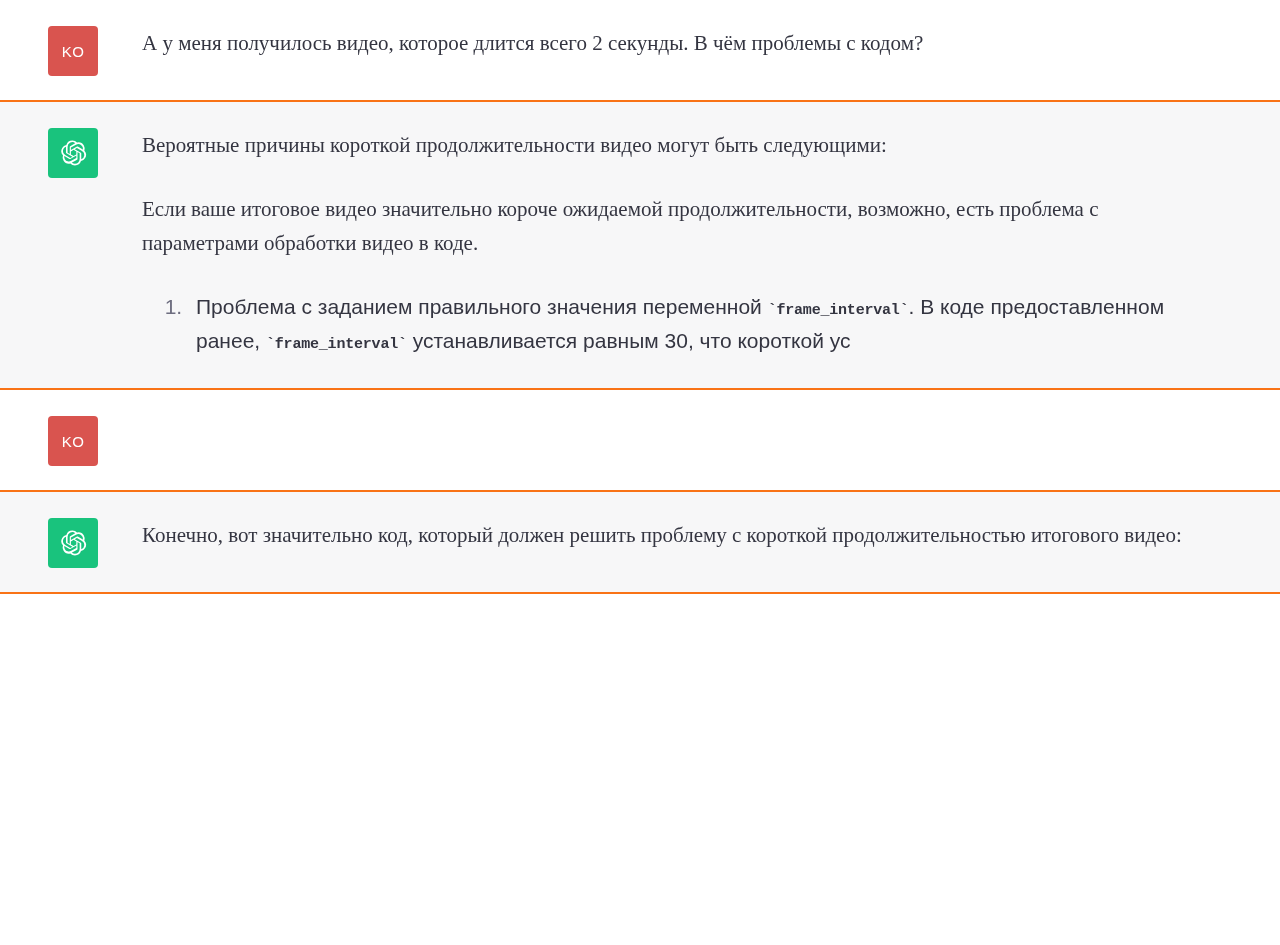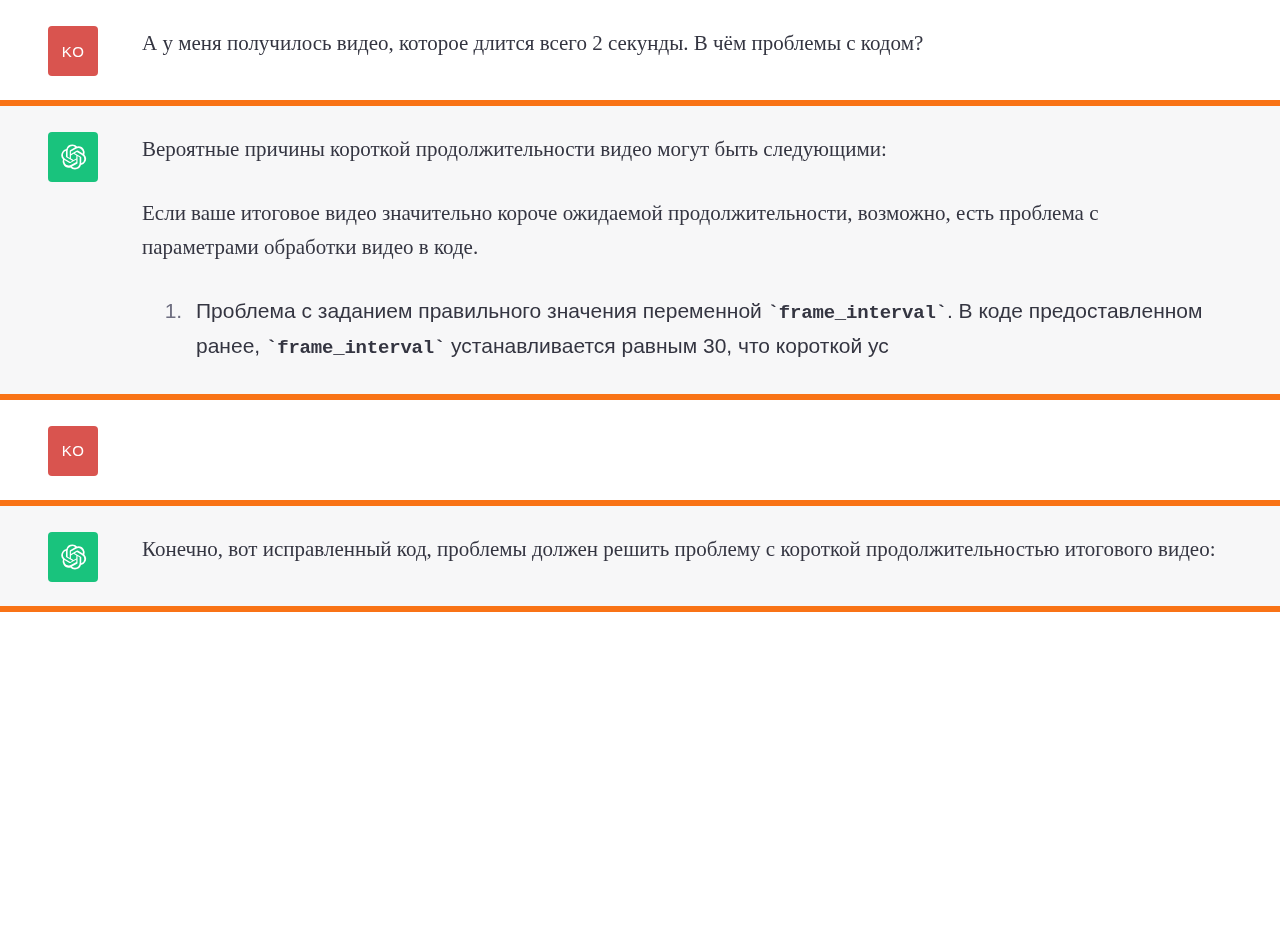--- a/index.html
+++ b/index.html
@@ -13,21 +13,21 @@
   #app {
     width: 1280px;
     min-height: 945px;
     position: relative;
     overflow: hidden;
   }
   .turn {
     width: 100%;
     display: flex;
     padding: 24px 0 24px 0;
-    border-bottom: 6px solid #f97316;
+    border-bottom: 2px solid #f97316;
   }
   .turn.user {
     background: #ffffff;
   }
   .turn.assistant {
     background: #f7f7f8;
   }
   .turn-inner {
     display: flex;
     width: 100%;
@@ -82,21 +82,21 @@
   }
   .msg ol li {
     margin: 0 0 6px 0;
     padding-left: 8px;
   }
   .msg ol li::marker {
     color: #6e6e80;
   }
   code.inline {
     font-family: "Liberation Mono", monospace;
-    font-size: 19px;
+    font-size: 15px;
     letter-spacing: -0.2px;
     color: #343541;
     background: transparent;
     font-weight: 700;
   }
   .short {
     padding-top: 10px;
   }
 </style>
 </head>
@@ -143,18 +143,18 @@
   </div>
 
   <div class="turn assistant">
     <div class="turn-inner">
       <div class="avatar assistant">
         <svg viewBox="0 0 24 24" fill="none" xmlns="http://www.w3.org/2000/svg" aria-hidden="true">
           <path d="M21.1 10.1a5 5 0 0 0-.43-4.1 5.06 5.06 0 0 0-5.44-2.43A5 5 0 0 0 11.5 2a5.06 5.06 0 0 0-4.82 3.5A5 5 0 0 0 3.35 7.9a5.06 5.06 0 0 0 .62 5.93 5 5 0 0 0 .43 4.11 5.06 5.06 0 0 0 5.44 2.42A5 5 0 0 0 13.56 22a5.06 5.06 0 0 0 4.82-3.51 5 5 0 0 0 3.34-2.42 5.06 5.06 0 0 0-.62-5.97Zm-7.54 10.5a3.75 3.75 0 0 1-2.4-.87l.12-.07 3.99-2.3a.65.65 0 0 0 .33-.57v-5.62l1.69.98a.06.06 0 0 1 .03.05v4.66a3.77 3.77 0 0 1-3.76 3.74ZM5.47 16.9a3.74 3.74 0 0 1-.45-2.51l.12.07 3.99 2.3a.65.65 0 0 0 .65 0l4.87-2.81v1.95a.06.06 0 0 1-.02.05l-4.04 2.33a3.77 3.77 0 0 1-5.12-1.38ZM4.42 8.56a3.74 3.74 0 0 1 1.96-1.65v4.74a.64.64 0 0 0 .32.56l4.85 2.8-1.69.97a.06.06 0 0 1-.06 0L5.76 13.6a3.77 3.77 0 0 1-1.34-5.05Zm13.85 3.22-4.87-2.83 1.69-.97a.06.06 0 0 1 .06 0l4.04 2.33a3.76 3.76 0 0 1-.58 6.78v-4.74a.65.65 0 0 0-.34-.57Zm1.68-2.53-.12-.07-3.98-2.32a.65.65 0 0 0-.66 0L10.33 9.67V7.72a.06.06 0 0 1 .02-.05l4.04-2.33a3.76 3.76 0 0 1 5.56 3.9ZM9.4 12.7l-1.69-.97a.06.06 0 0 1-.03-.05V7.03a3.76 3.76 0 0 1 6.17-2.89l-.12.07-3.99 2.3a.65.65 0 0 0-.33.57l-.01 5.61Zm.92-1.98 2.17-1.25 2.17 1.25v2.5l-2.17 1.25-2.17-1.25v-2.5Z" fill="#ffffff"></path>
         </svg>
       </div>
       <div class="msg">
-        <p>Конечно, вот исправленный код, проблемы должен решить проблему с короткой продолжительностью итогового видео:</p>
+        <p>Конечно, вот значительно код, который должен решить проблему с короткой продолжительностью итогового видео:</p>
       </div>
     </div>
   </div>
 
 </div>
 
 </body></html>

